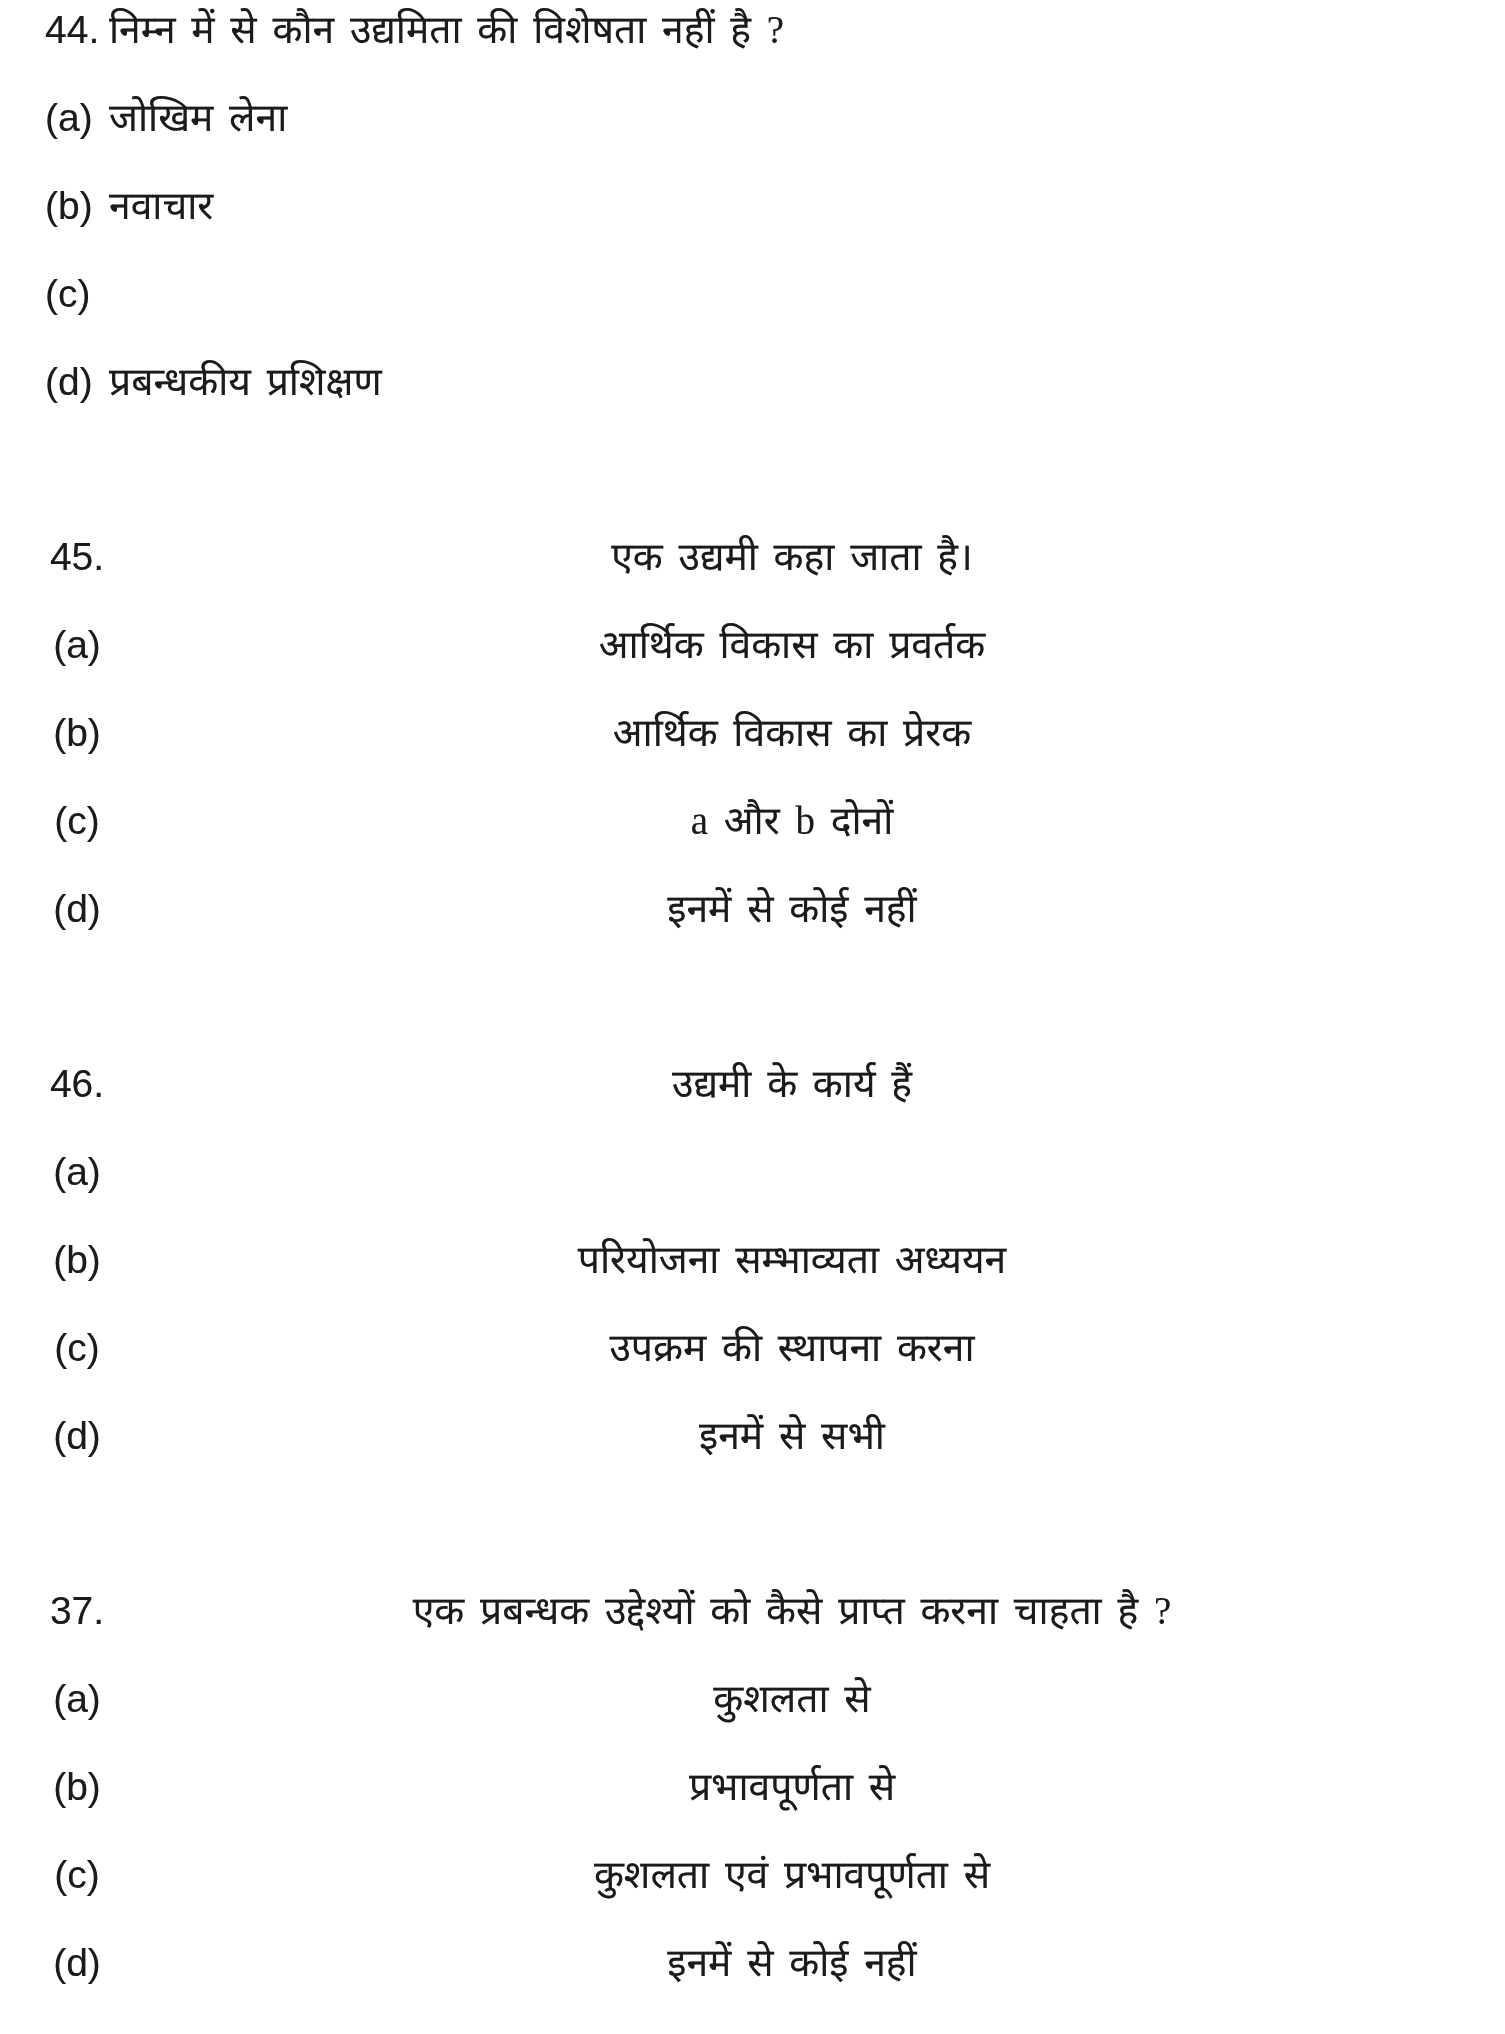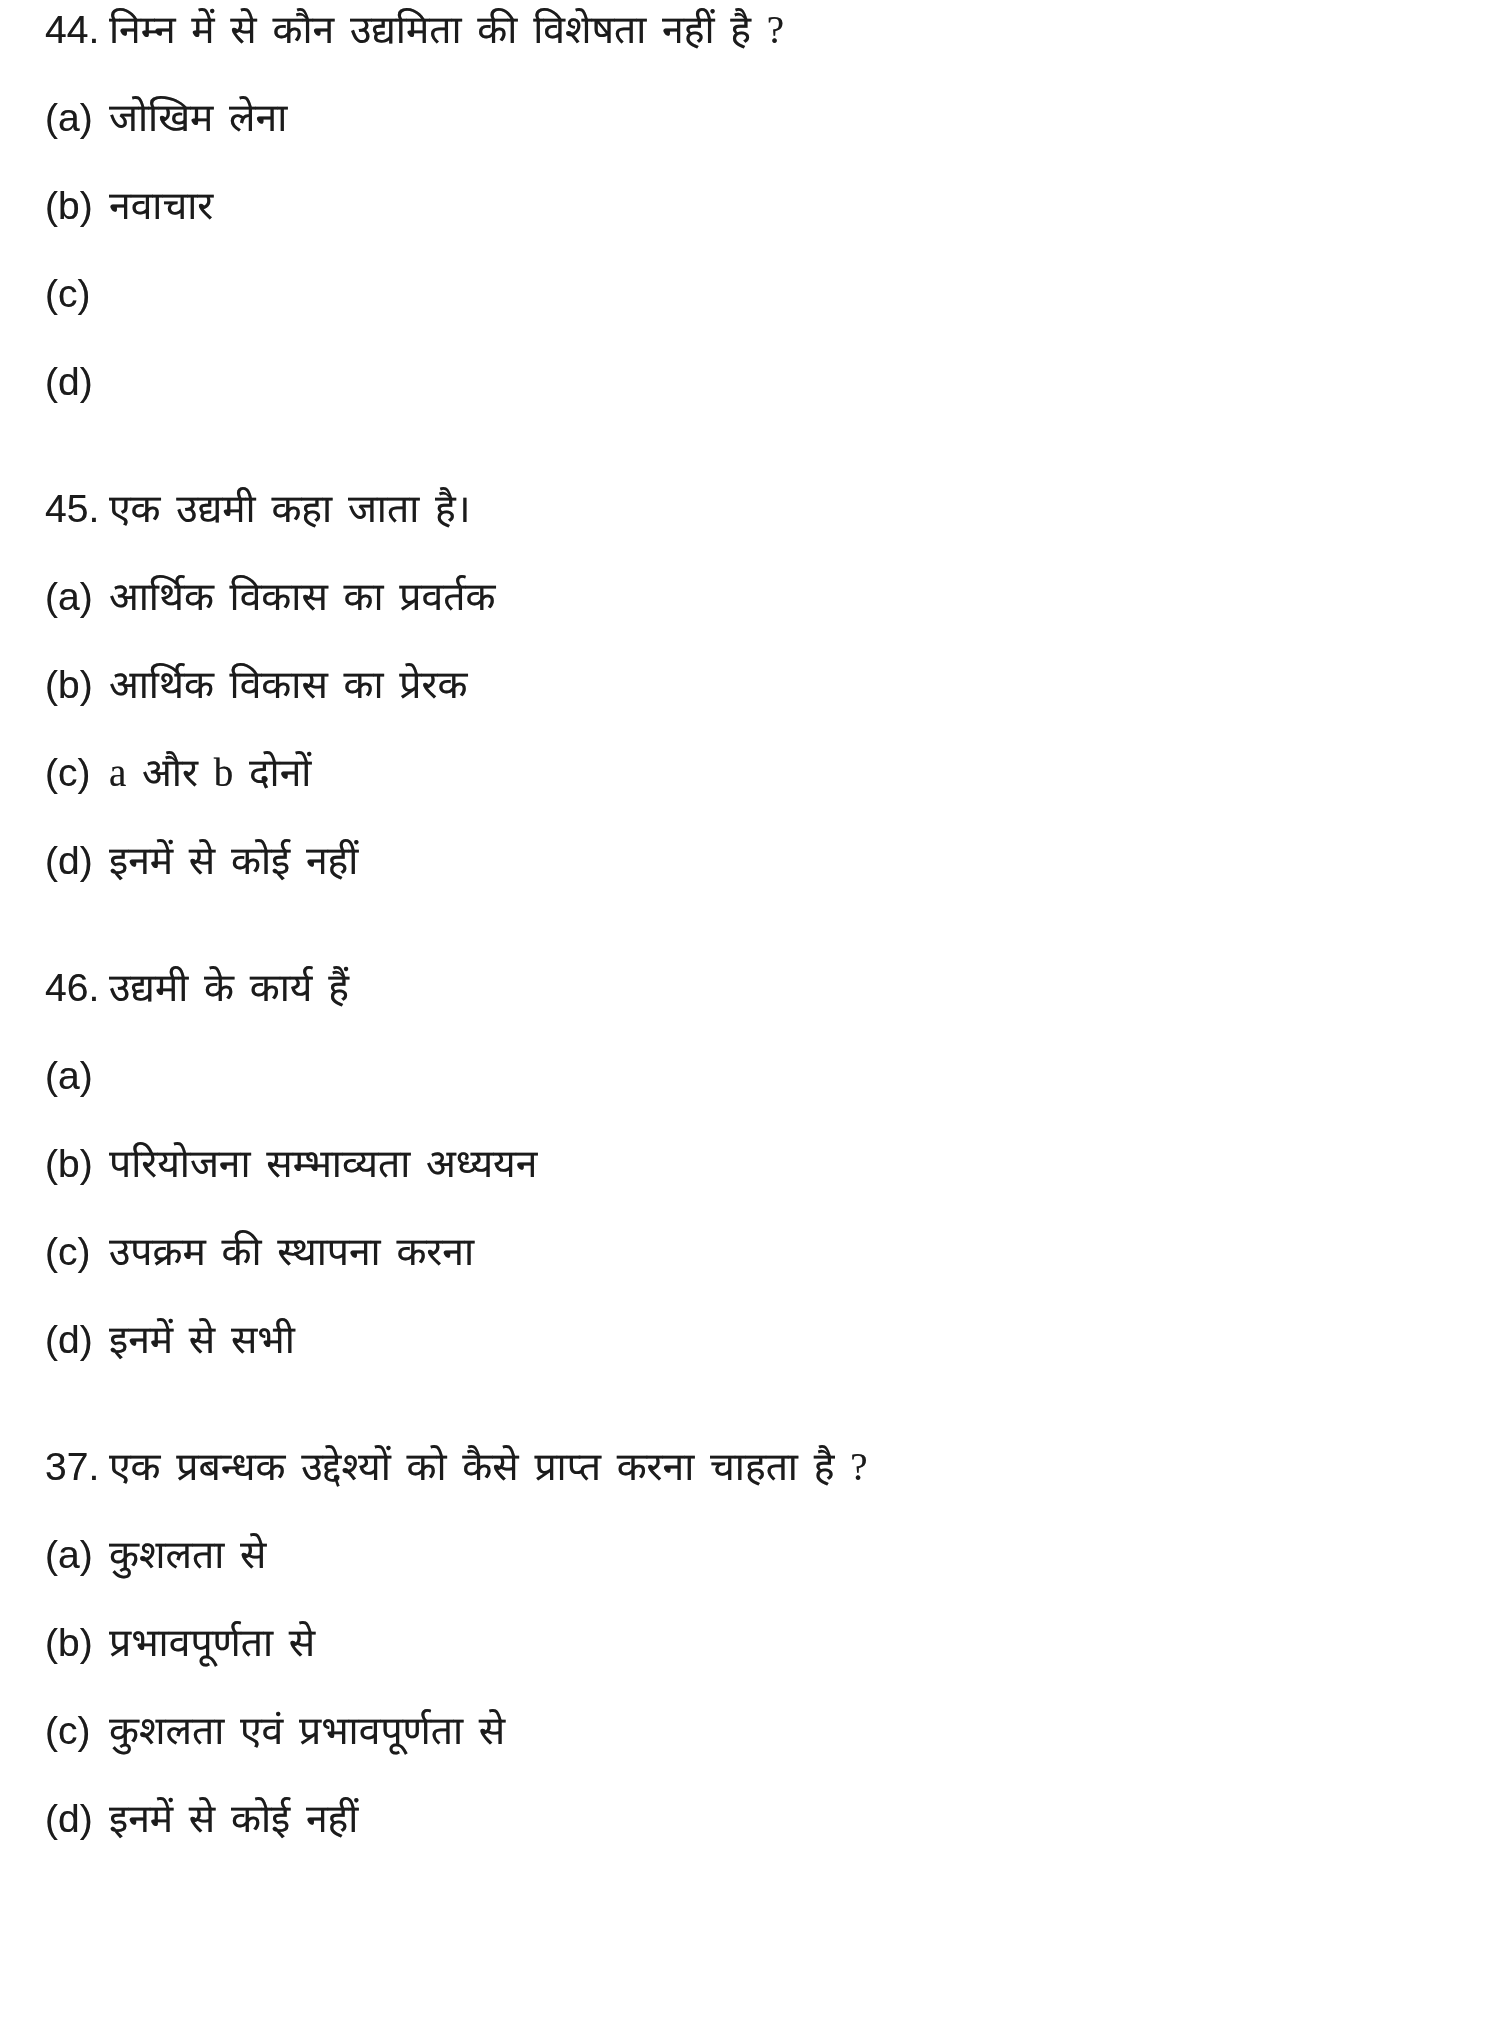--- a/index.html
+++ b/index.html
@@ -15,21 +15,21 @@
     overflow: hidden;
   }
   .page {
     box-sizing: border-box;
     width: 1505px;
     height: 1514px;
     padding: 6px 30px 0 45px;
     background: #ffffff;
   }
   .q-block { margin: 0; }
-  .q-block + .q-block { margin-top: 39px; }
+  .q-block + .q-block { margin-top: 87px; text-align: center; }
   .line {
     display: flex;
     align-items: flex-start;
     height: 88px;
     font-size: 39px;
     line-height: 1.25;
     word-spacing: 6px;
     white-space: nowrap;
     text-shadow: 0 0 0.6px rgba(20,20,20,0.45);
   }
@@ -57,20 +57,21 @@
     </div>
     <div class="line">
       <span class="label">(b)</span>
       <span class="text">नवाचार</span>
     </div>
     <div class="line">
       <span class="label">(c)</span>
     </div>
     <div class="line">
       <span class="label">(d)</span>
+      <span class="text">प्रबन्धकीय प्रशिक्षण</span>
     </div>
   </div>
 
   <div class="q-block">
     <div class="line">
       <span class="label">45.</span>
       <span class="text">एक उद्यमी कहा जाता है।</span>
     </div>
     <div class="line">
       <span class="label">(a)</span>

